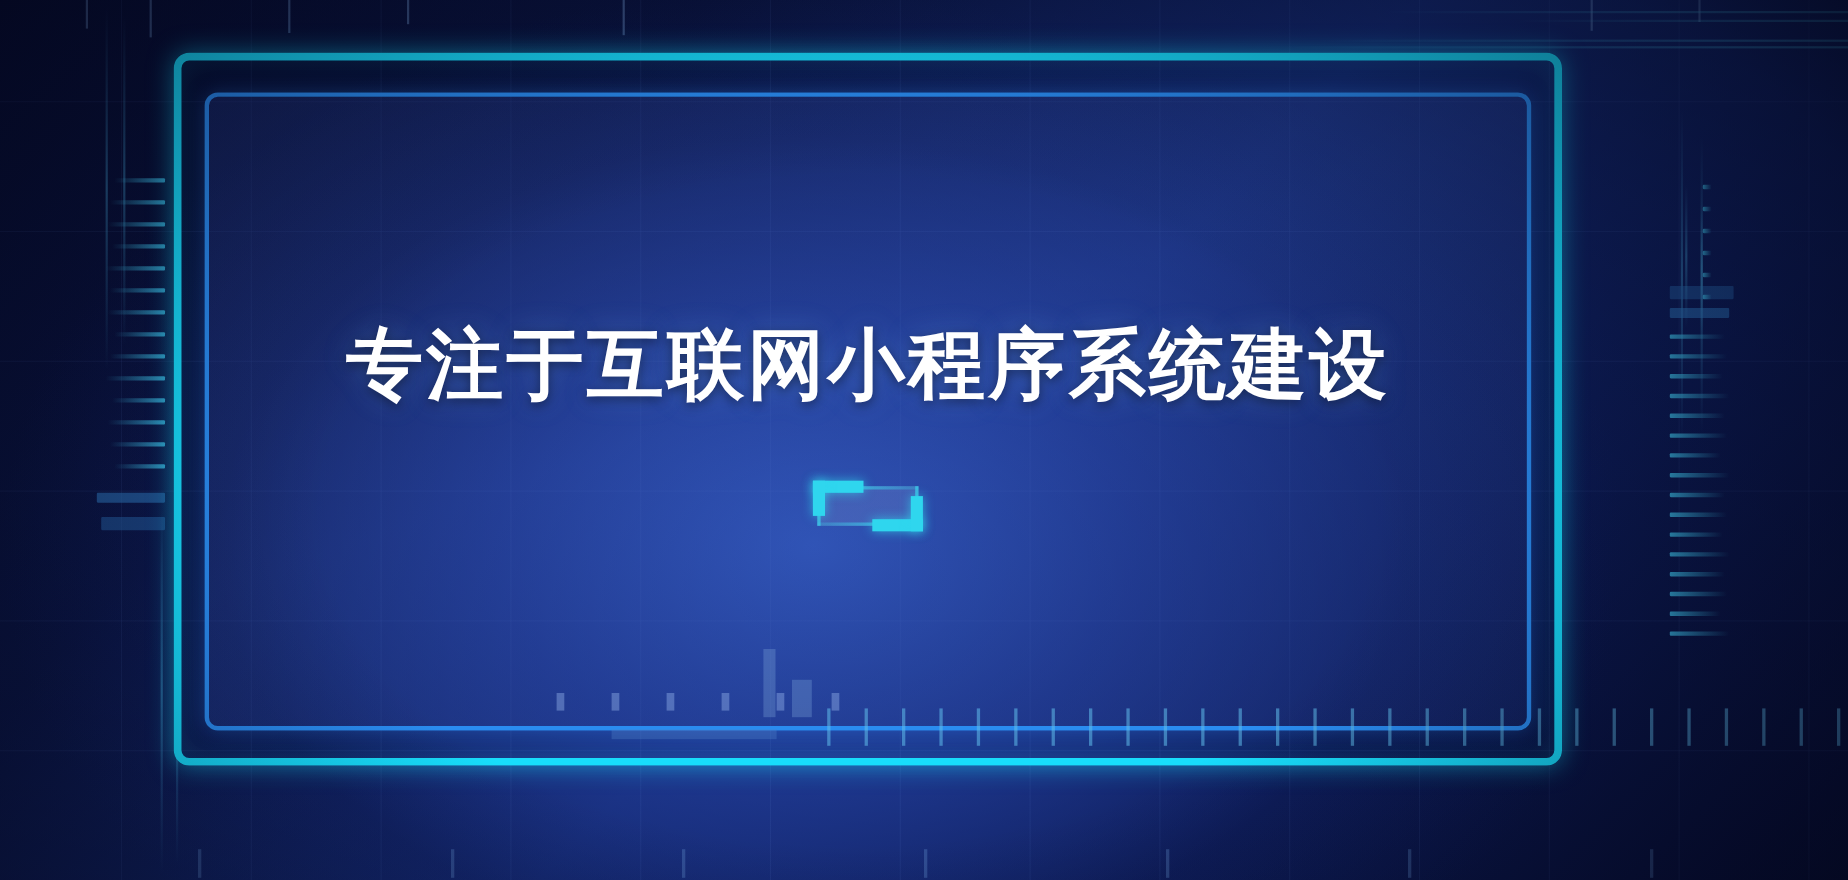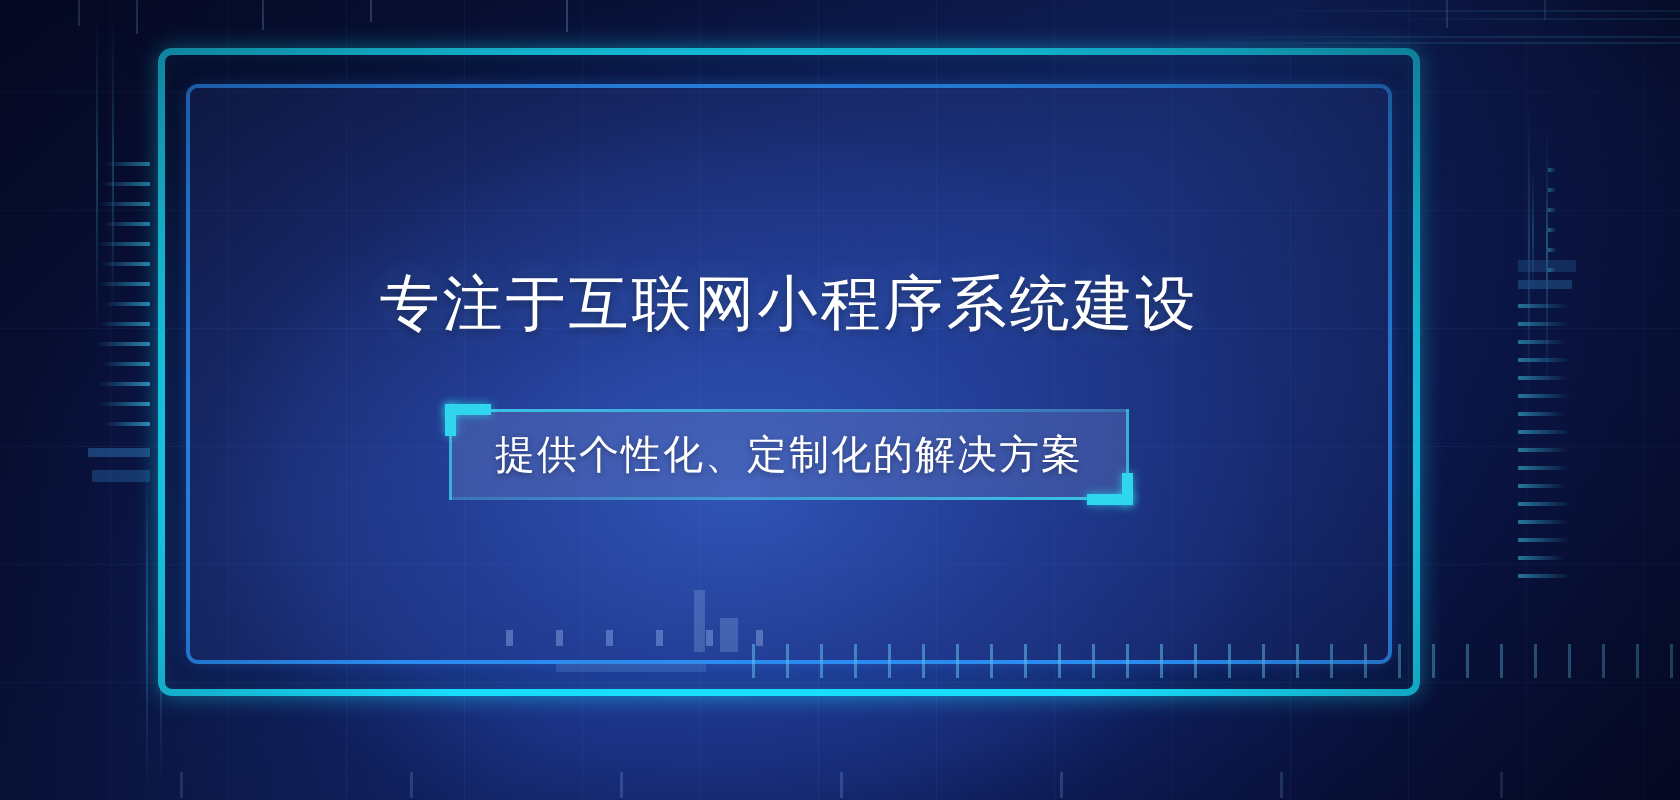--- a/index.html
+++ b/index.html
@@ -128,22 +128,22 @@
     position: absolute;
     left: 186px; top: 84px;
     width: 1206px; height: 580px;
     display: flex;
     flex-direction: column;
     align-items: center;
     justify-content: center;
   }
 
   .headline {
-    font-size: 60px;
-    font-weight: 400;
+    font-size: 70px;
+    font-weight: 700;
     color: #ffffff;
     letter-spacing: 3px;
     line-height: 1.08;
     text-shadow: 0 3px 10px rgba(0,0,0,0.45), 0 0 26px rgba(120,190,255,0.30);
     white-space: nowrap;
     margin-top: 24px;
   }
 
   .subtitle-wrap {
     position: relative;
@@ -346,17 +346,16 @@
 
     <h1 class="headline">专注于互联网小程序系统建设</h1>
 
     <div class="subtitle-wrap">
       <span class="edge-top"></span>
       <span class="edge-bottom"></span>
       <span class="edge-left"></span>
       <span class="edge-right"></span>
       <span class="corner tl"></span>
       <span class="corner br"></span>
-      <p class="subtitle">提供个性化、定制化的解决方案</p>
     </div>
 
   </div>
 </div>
 
 </body></html>

